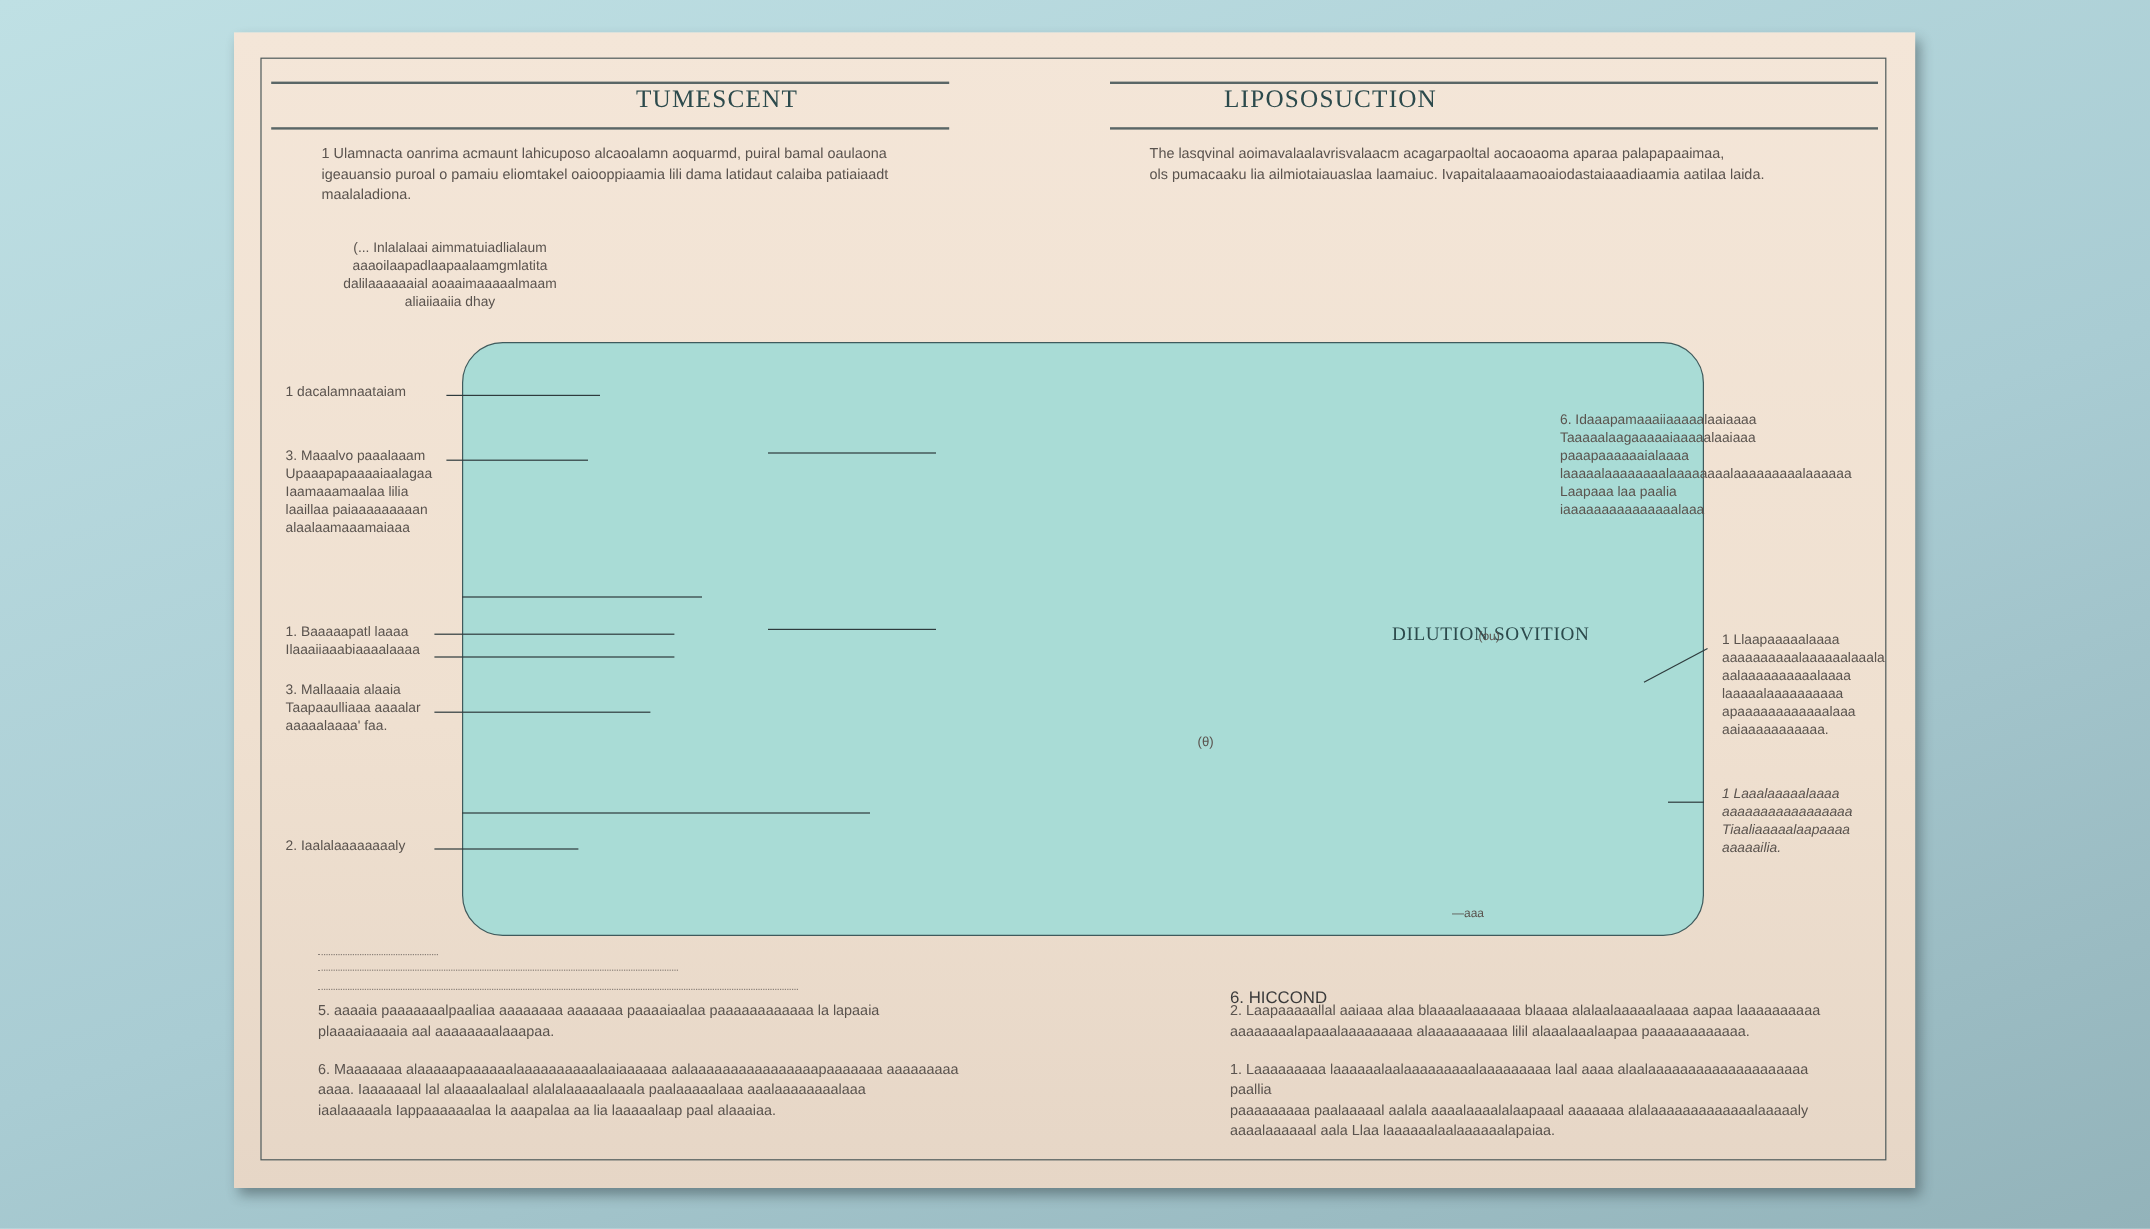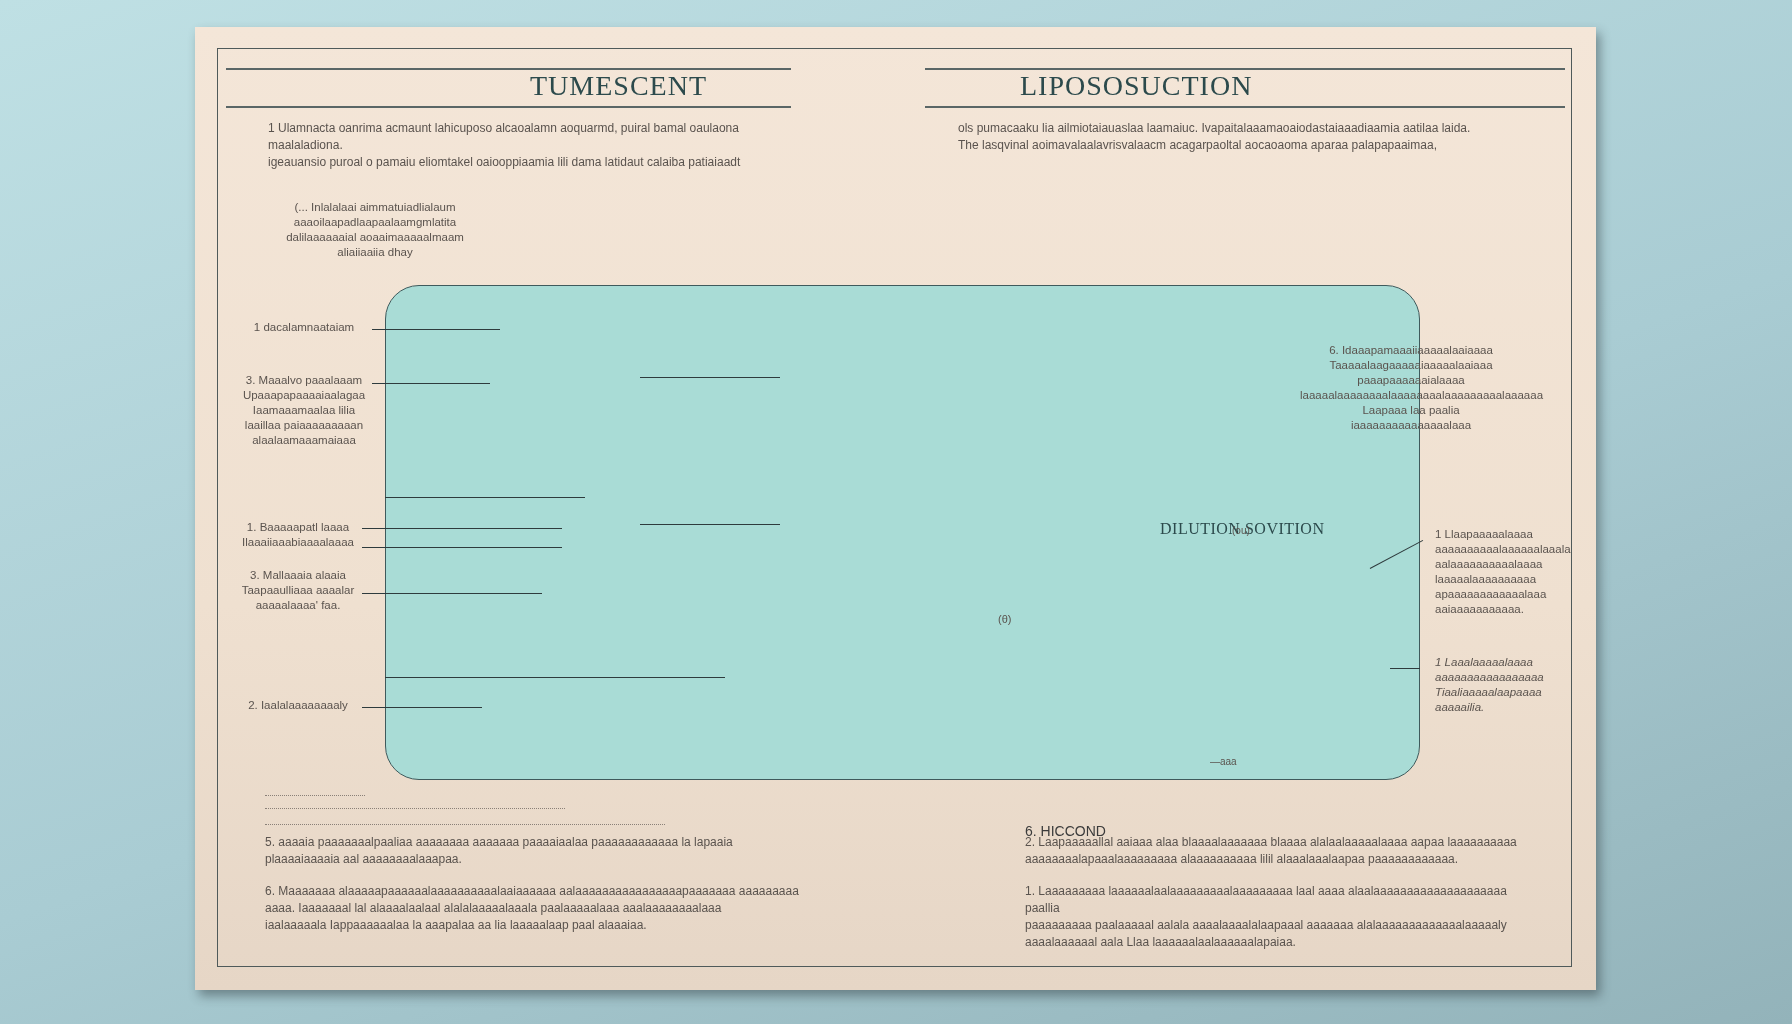--- a/index.html
+++ b/index.html
@@ -6,25 +6,25 @@
   body{width:1792px;height:1024px;overflow:hidden;position:relative;
     background:linear-gradient(160deg,#bfe0e4 0%,#a9ccd3 55%,#93b3ba 100%);
     font-family:"Liberation Serif","DejaVu Serif",serif;color:#4a4a4a;}
   .paper{position:absolute;left:195px;top:27px;width:1401px;height:963px;
     background:linear-gradient(180deg,#f4e6d8 0%,#efe0d0 60%,#e6d6c6 100%);
     box-shadow:4px 6px 10px rgba(40,50,55,.45);}
   .frame{position:absolute;left:217px;top:48px;width:1355px;height:919px;
     border:1.5px solid #4f5a5a;box-sizing:border-box;}
   .panel{position:absolute;left:385px;top:285px;width:1035px;height:495px;
     background:#a9dcd6;border:1.5px solid #3f5a5c;border-radius:34px;box-sizing:border-box;}
-  .title{position:absolute;font-size:28px;letter-spacing:1px;color:#2c4a4c;}
+  .title{position:absolute;font-size:21px;letter-spacing:1px;color:#2c4a4c;}
   .rule{position:absolute;height:1.5px;background:#5a6666;}
   .para{position:absolute;font-size:12px;line-height:17px;color:#5a534e;
     font-family:"Liberation Sans Narrow","Liberation Sans",sans-serif;}
-  .lbl{position:absolute;font-size:11.5px;line-height:15px;color:#5a534e;text-align:center;
+  .lbl{position:absolute;font-size:11.5px;line-height:15px;color:#5a534e;text-align:left;
     font-family:"Liberation Sans",sans-serif;}
   .lbl.left{text-align:left;}
   .line{position:absolute;height:1.2px;background:#2e3b3d;}
   .sub{position:absolute;font-size:16px;letter-spacing:.5px;color:#2c4a4c;}
   .dots{position:absolute;height:0;border-top:1px dotted #8a8078;}
   svg{position:absolute;overflow:visible;}
 </style>
 </head>
 <body>
 
@@ -34,26 +34,26 @@
 
 <div class="title" style="left:530px;top:70px;">TUMESCENT</div>
 <div class="rule" style="left:226px;top:68px;width:565px;"></div>
 <div class="rule" style="left:226px;top:106px;width:565px;"></div>
 <div class="title" style="left:1020px;top:70px;">LIPOSOSUCTION</div>
 <div class="rule" style="left:925px;top:68px;width:640px;"></div>
 <div class="rule" style="left:925px;top:106px;width:640px;"></div>
 
 <div class="para" style="left:268px;top:120px;width:520px;">
   <div>1 Ulamnacta oanrima acmaunt lahicuposo alcaoalamn aoquarmd, puiral bamal oaulaona</div>
+  <div>igeauansio puroal o pamaiu eliomtakel oaiooppiaamia lili dama latidaut calaiba patiaiaadt</div>
   <div>maalaladiona.</div>
-  <div>igeauansio puroal o pamaiu eliomtakel oaiooppiaamia lili dama latidaut calaiba patiaiaadt</div>
 </div>
 <div class="para" style="left:958px;top:120px;width:570px;">
+  <div>The lasqvinal aoimavalaalavrisvalaacm acagarpaoltal aocaoaoma aparaa palapapaaimaa,</div>
   <div>ols pumacaaku lia ailmiotaiauaslaa laamaiuc. Ivapaitalaaamaoaiodastaiaaadiaamia aatilaa laida.</div>
-  <div>The lasqvinal aoimavalaalavrisvalaacm acagarpaoltal aocaoaoma aparaa palapapaaimaa,</div>
 </div>
 
 <div class="lbl" style="left:275px;top:200px;width:200px;text-align:center;">
   <div>(... Inlalalaai aimmatuiadlialaum</div>
   <div>aaaoilaapadlaapaalaamgmlatita</div>
   <div>dalilaaaaaaial aoaaimaaaaalmaam</div>
   <div>aliaiiaaiia dhay</div>
 </div>
 
 <div class="lbl" style="left:238px;top:320px;width:132px;">

